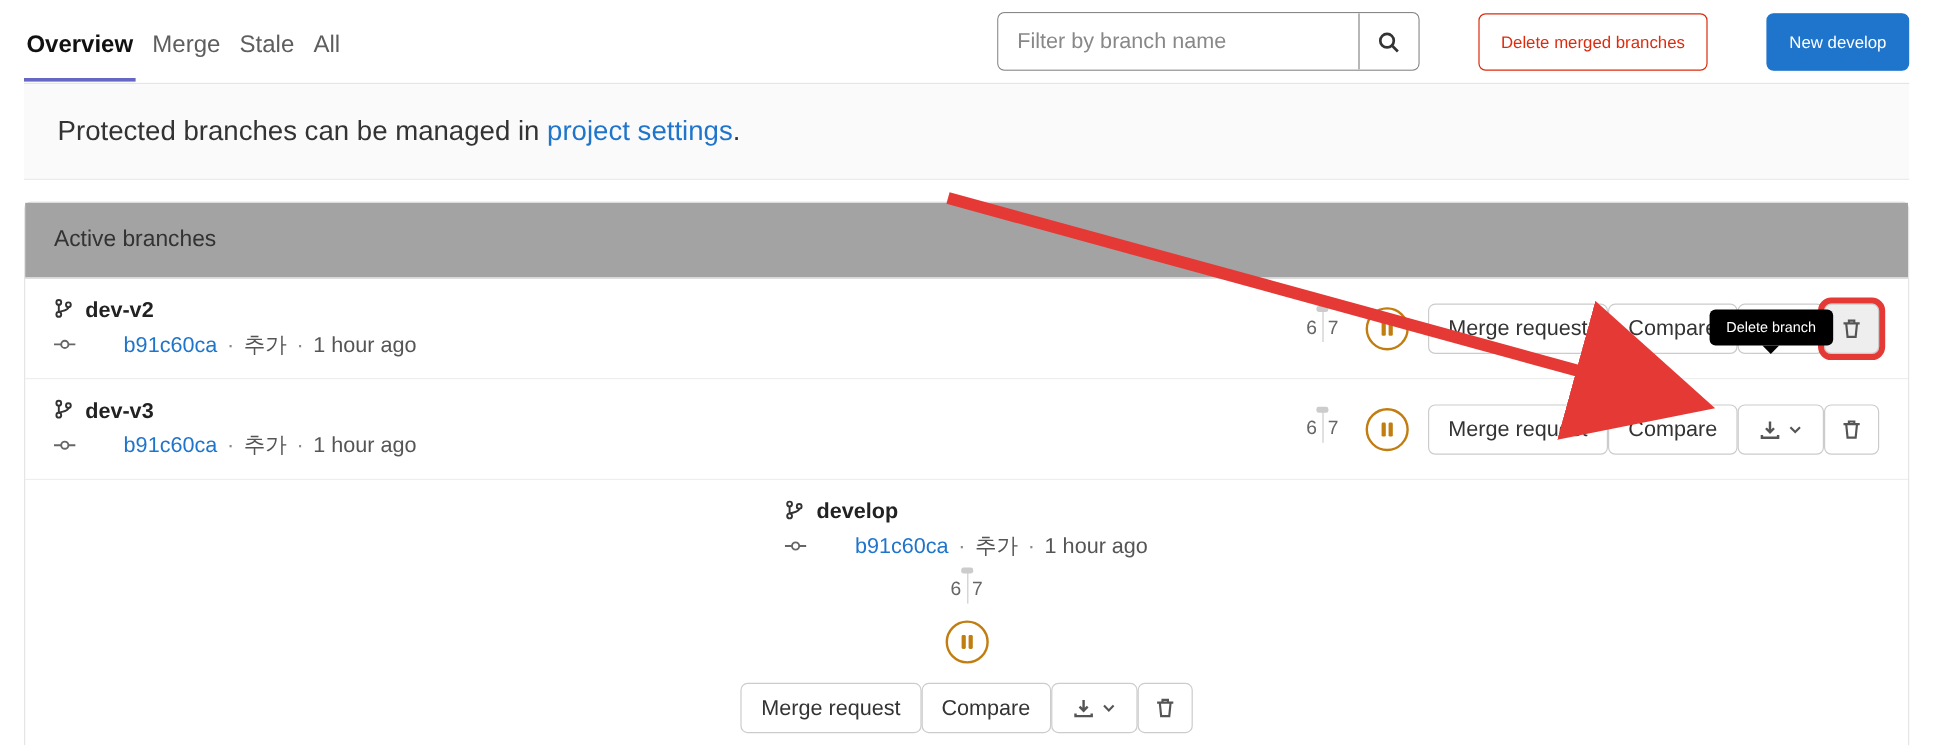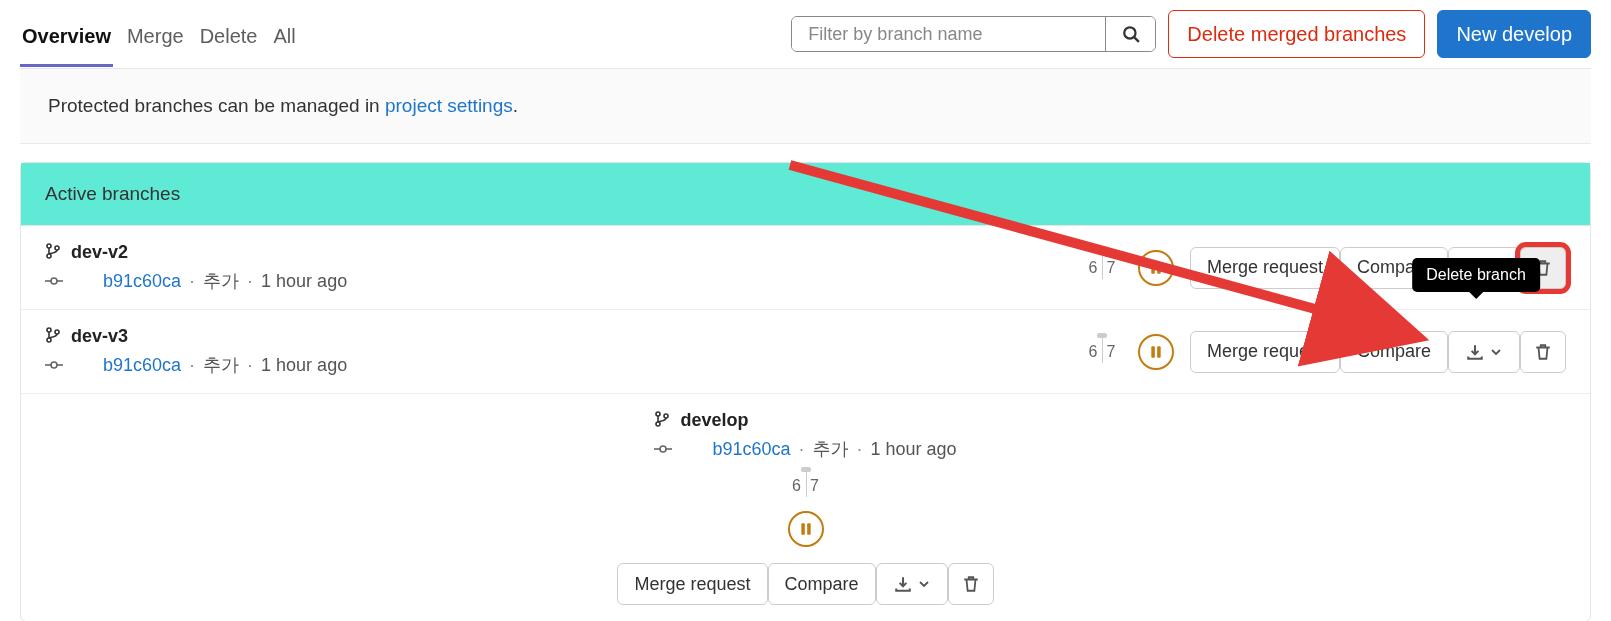--- a/index.html
+++ b/index.html
@@ -30,22 +30,21 @@
     color: #111;
     font-weight: 600;
     border-bottom: 3px solid #6666c4;
   }
   .top-actions { display: flex; gap: 12px; align-items: center; padding-bottom: 10px;}
   .search-group {
     display: flex;
     border: 1px solid #888;
     border-radius: 6px;
     overflow: hidden;
-    height: 36px;
-    gap: 13px;
+    height: 49px;
   }
   .search-input {
     border: none;
     outline: none;
     padding: 0 16px;
     font-size: 18px;
     width: 300px;
     color: #333;
   }
   .search-input::placeholder { color: #888; }
@@ -54,53 +53,54 @@
     border: none;
     border-left: 1px solid #888;
     background: #fff;
     cursor: pointer;
     display: flex; align-items: center; justify-content: center;
   }
   .btn {
     height: 48px;
     padding: 0 18px;
     border-radius: 6px;
-    font-size: 20px;
+    font-size: 14px;
     cursor: pointer;
     display: inline-flex;
     align-items: center;
     justify-content: center;
     white-space: nowrap;
     background: #fff;
+    margin-left: 37px;
   }
   .btn-danger-outline {
     border: 1px solid #dd2b0e;
     color: #dd2b0e;
   }
   .btn-primary {
     border: 1px solid #1f75cb;
     background: #1f75cb;
     color: #fff;
   }
   .info-bar {
     background: #fafafa;
     border-bottom: 1px solid #eaeaea;
     padding: 26px 28px;
-    font-size: 19px;
+    font-size: 23px;
     color: #333;
   }
   .info-bar a { color: #1f75cb; text-decoration: none; }
   .panel {
     border: 1px solid #e5e5e5;
     border-radius: 6px;
     margin: 18px 0 0;
     overflow: visible;
   }
   .panel-header {
-    background: #5eead4;
+    background: #a3a3a3;
     padding: 20px 24px;
     font-size: 19px;
     color: #333;
     border-bottom: 1px solid #e5e5e5;
   }
   .branch-row {
     display: flex;
     align-items: center;
     padding: 16px 24px;
     border-bottom: 1px solid #eee;
@@ -157,21 +157,21 @@
   }
   .btn-icon.dl { width: 72px; gap: 6px; }
   .btn-icon.highlighted {
     outline: 5px solid #e53935;
     background: #eee;
   }
   .row-actions { display: flex; align-items: center; }
   .tooltip {
     position: absolute;
     background: #000; color: #fff;
-    font-size: 16px; padding: 8px 14px;
+    font-size: 12px; padding: 8px 14px;
     border-radius: 5px; white-space: nowrap;
     transform: translateX(-50%);
   }
   .tooltip::after {
     content: ""; position: absolute; left: 50%; bottom: -7px;
     transform: translateX(-50%);
     border: 7px solid transparent; border-top-color: #000; border-bottom: none;
   }
 
   
@@ -184,21 +184,21 @@
 </style>
 </head>
 <body>
 
 <div class="container">
 
   <div class="top-row">
     <div class="tabs">
       <div class="tab active">Overview</div>
       <div class="tab">Merge</div>
-      <div class="tab">Delete</div>
+      <div class="tab">Stale</div>
       <div class="tab">All</div>
     </div>
     <div class="top-actions">
       <div class="search-group">
         <input class="search-input" placeholder="Filter by branch name" style="">
         <button class="search-btn">
           <span>
             <svg width="18" height="18" viewBox="0 0 16 16" fill="none" stroke="#333" stroke-width="2">
               <circle cx="7" cy="7" r="5"></circle>
                 <line x1="11" y1="11" x2="15" y2="15"></line>

